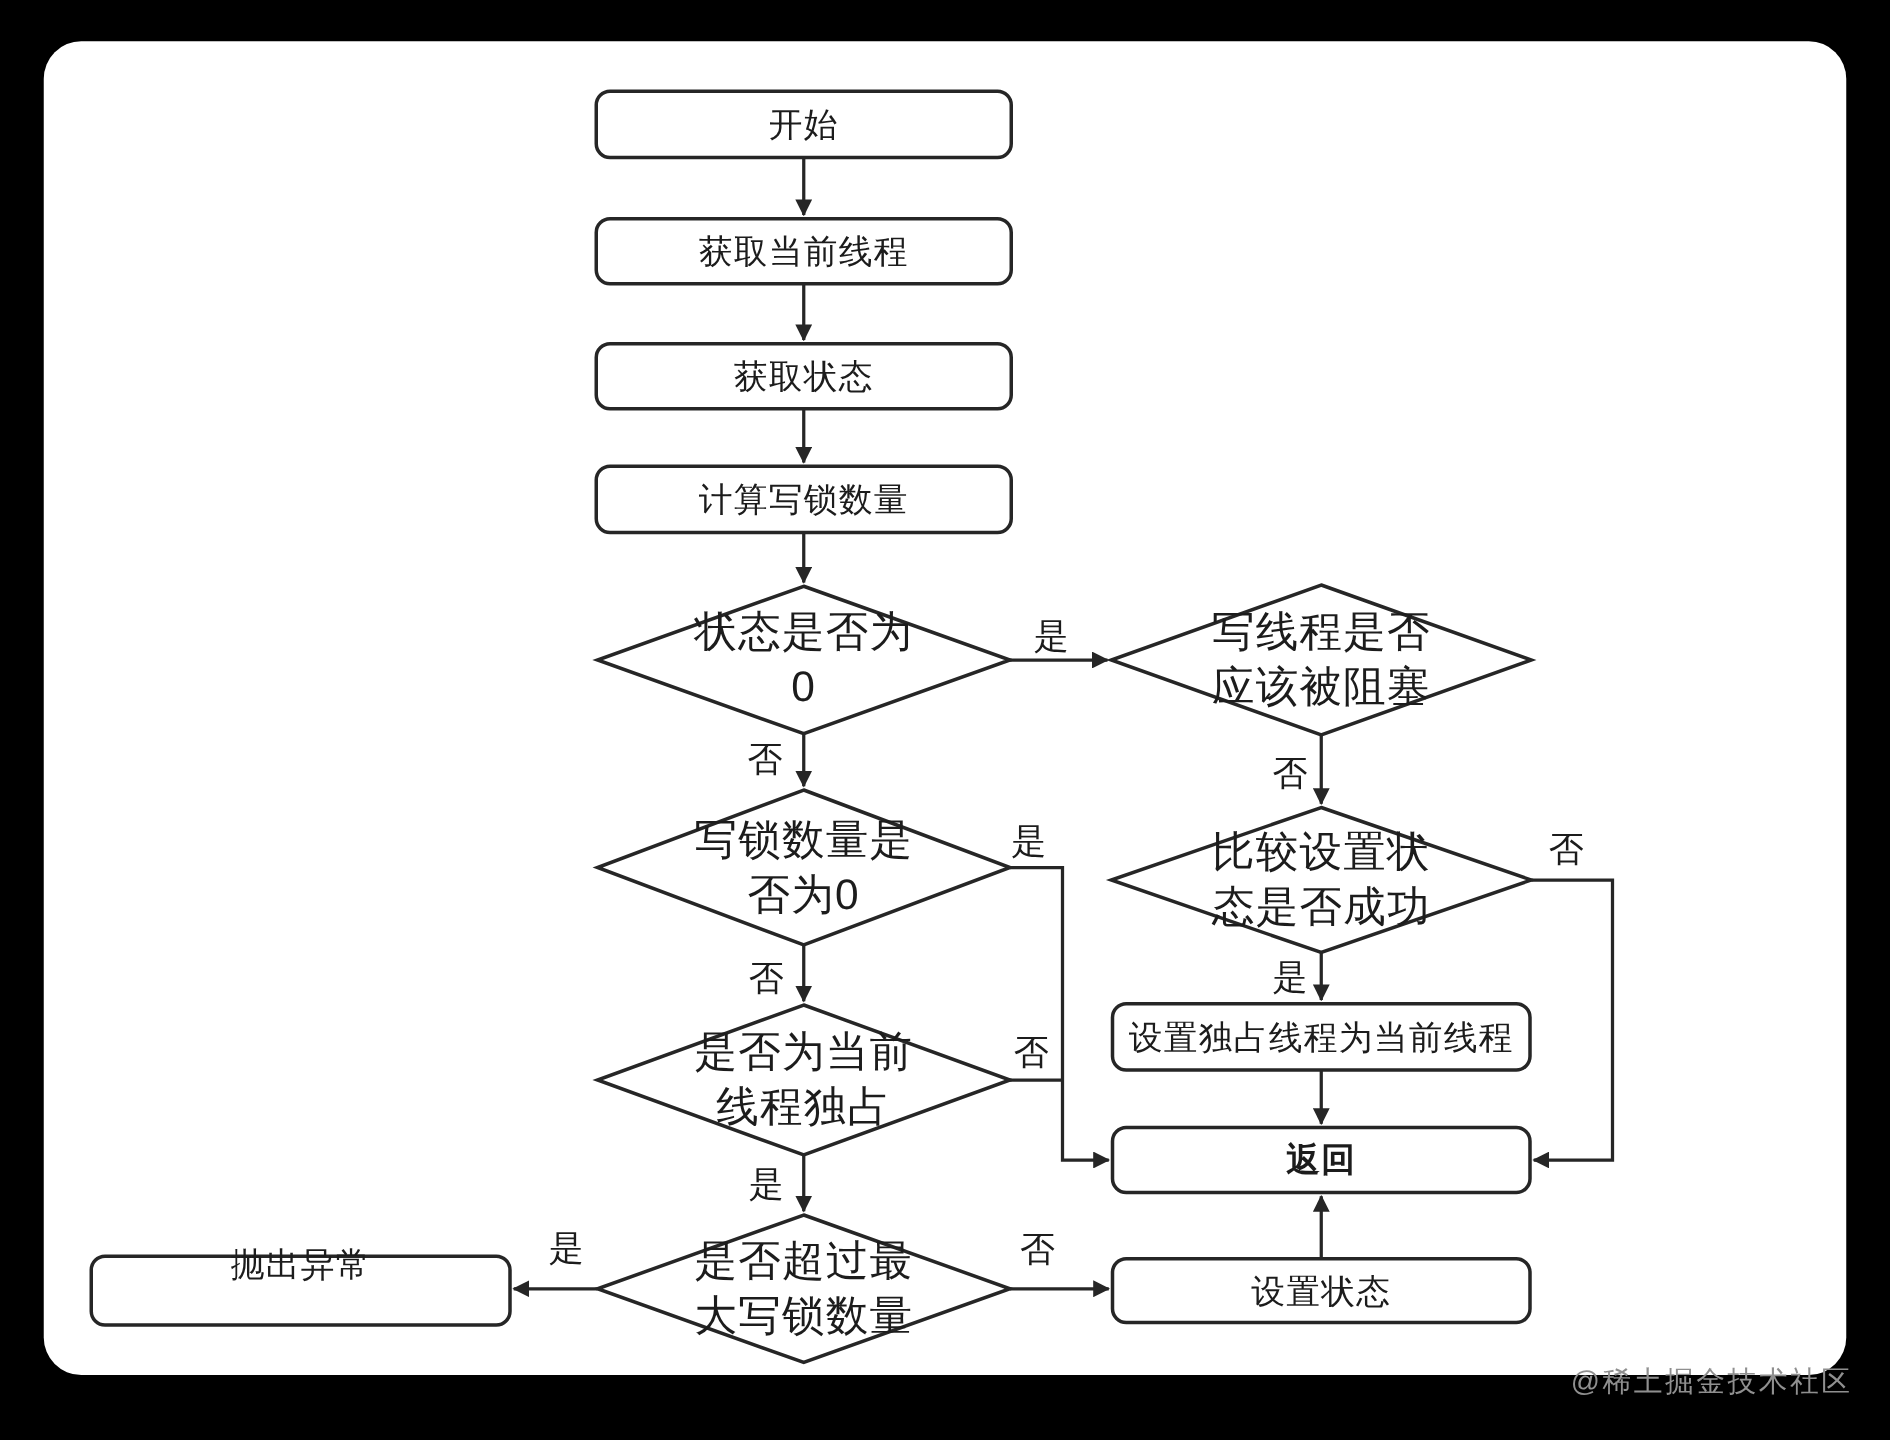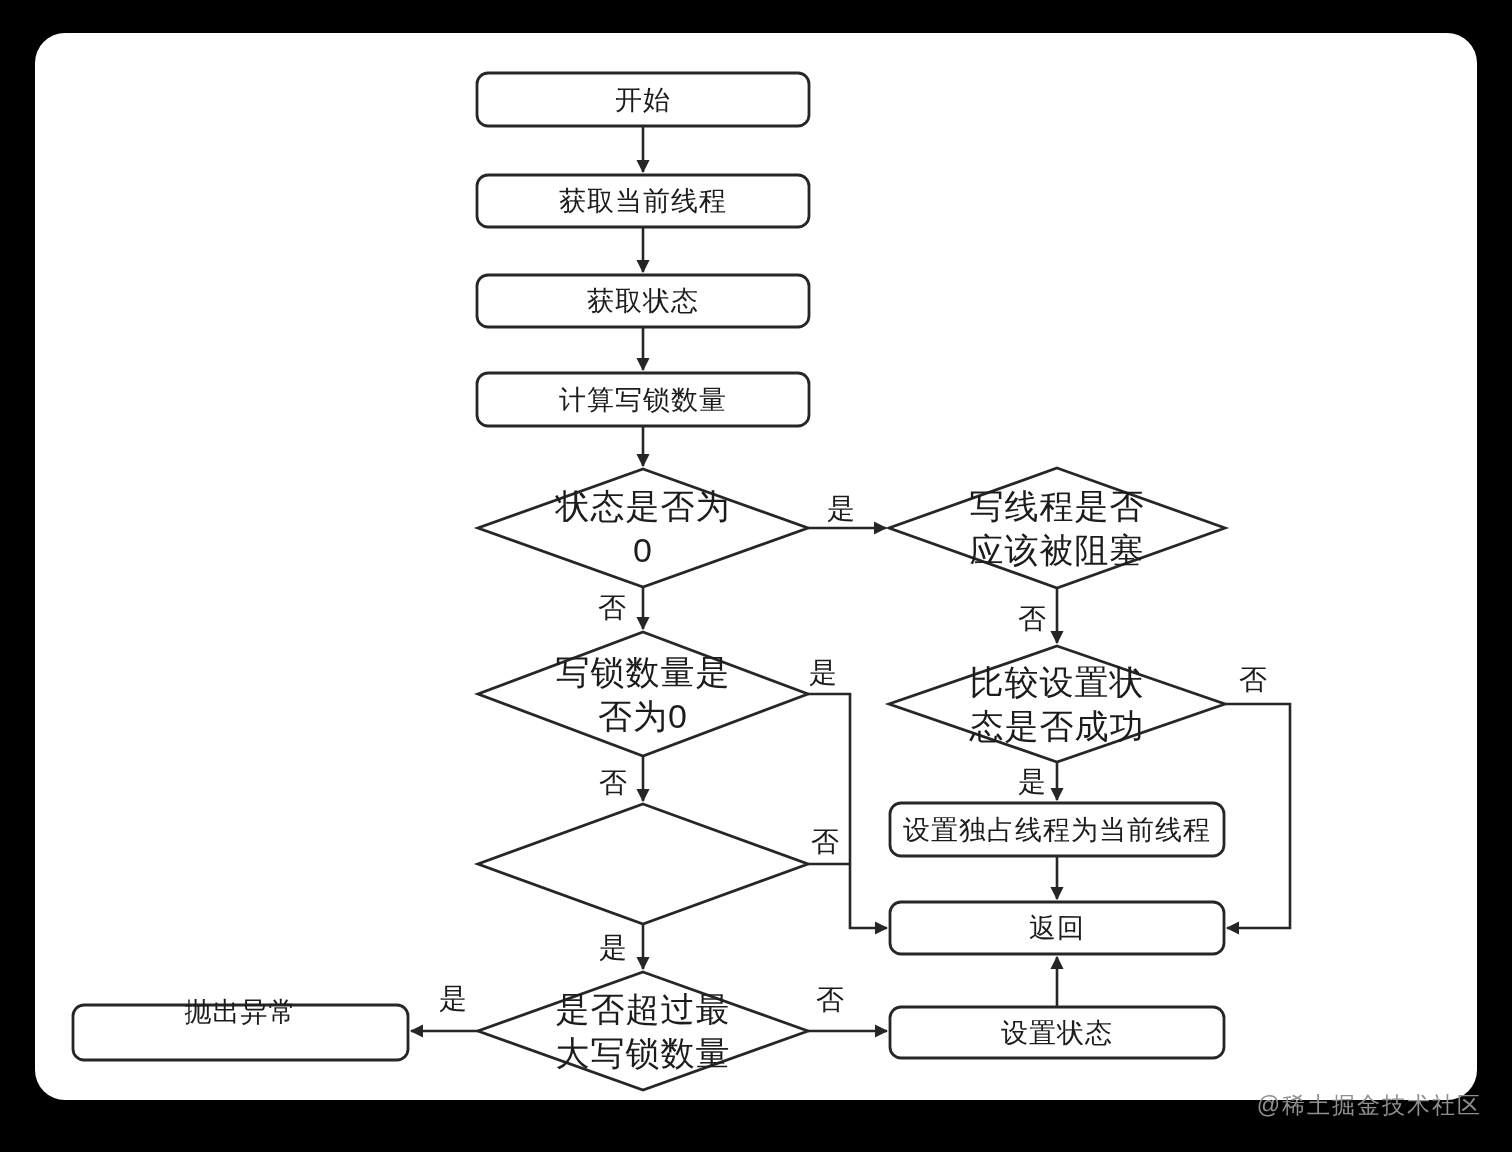--- a/index.html
+++ b/index.html
@@ -132,32 +132,34 @@
         <rect x="38" y="972" width="335" height="55" rx="11"></rect>
         <rect x="855" y="974" width="334" height="51" rx="11"></rect>
       </g>
     </svg>
 
     <div class="node-label" style="left:442px; top:40px;  width:332px; height:53px;">开始</div>
     <div class="node-label" style="left:442px; top:142px; width:332px; height:52px;">获取当前线程</div>
     <div class="node-label" style="left:442px; top:242px; width:332px; height:52px;">获取状态</div>
     <div class="node-label" style="left:442px; top:340px; width:332px; height:53px;">计算写锁数量</div>
     <div class="node-label" style="left:855px; top:770px; width:334px; height:53px;">设置独占线程为当前线程</div>
-    <div class="node-label" style="left:855px; top:869px; width:334px; height:52px;">返回</div>
+    <div class="node-label" style="left:855px; top:869px; width:334px; height:52px;font-weight:bold;">返回</div>
     <div class="node-label" style="left:38px;  top:951px; width:335px; height:55px;">抛出异常</div>
     <div class="node-label" style="left:855px; top:974px; width:334px; height:51px;">设置状态</div>
 
     <div class="diamond-label" style="left:608px;  top:495px;">状态是否为
 0</div>
     <div class="diamond-label" style="left:1022px; top:495px;">写线程是否
 应该被阻塞</div>
     <div class="diamond-label" style="left:608px;  top:661px;">写锁数量是
 否为0</div>
     <div class="diamond-label" style="left:1022px; top:671px;">比较设置状
 态是否成功</div>
+    <div class="diamond-label" style="left:608px;  top:831px;">是否为当前
+线程独占</div>
     <div class="diamond-label" style="left:608px;  top:998px;">是否超过最
 大写锁数量</div>
 
     <div class="edge-label" style="left:806px;  top:476px;">是</div>
     <div class="edge-label" style="left:577px;  top:575px;">否</div>
     <div class="edge-label" style="left:997px;  top:586px;">否</div>
     <div class="edge-label" style="left:788px;  top:640px;">是</div>
     <div class="edge-label" style="left:578px;  top:750px;">否</div>
     <div class="edge-label" style="left:1218px; top:647px;">否</div>
     <div class="edge-label" style="left:997px;  top:749px;">是</div>

